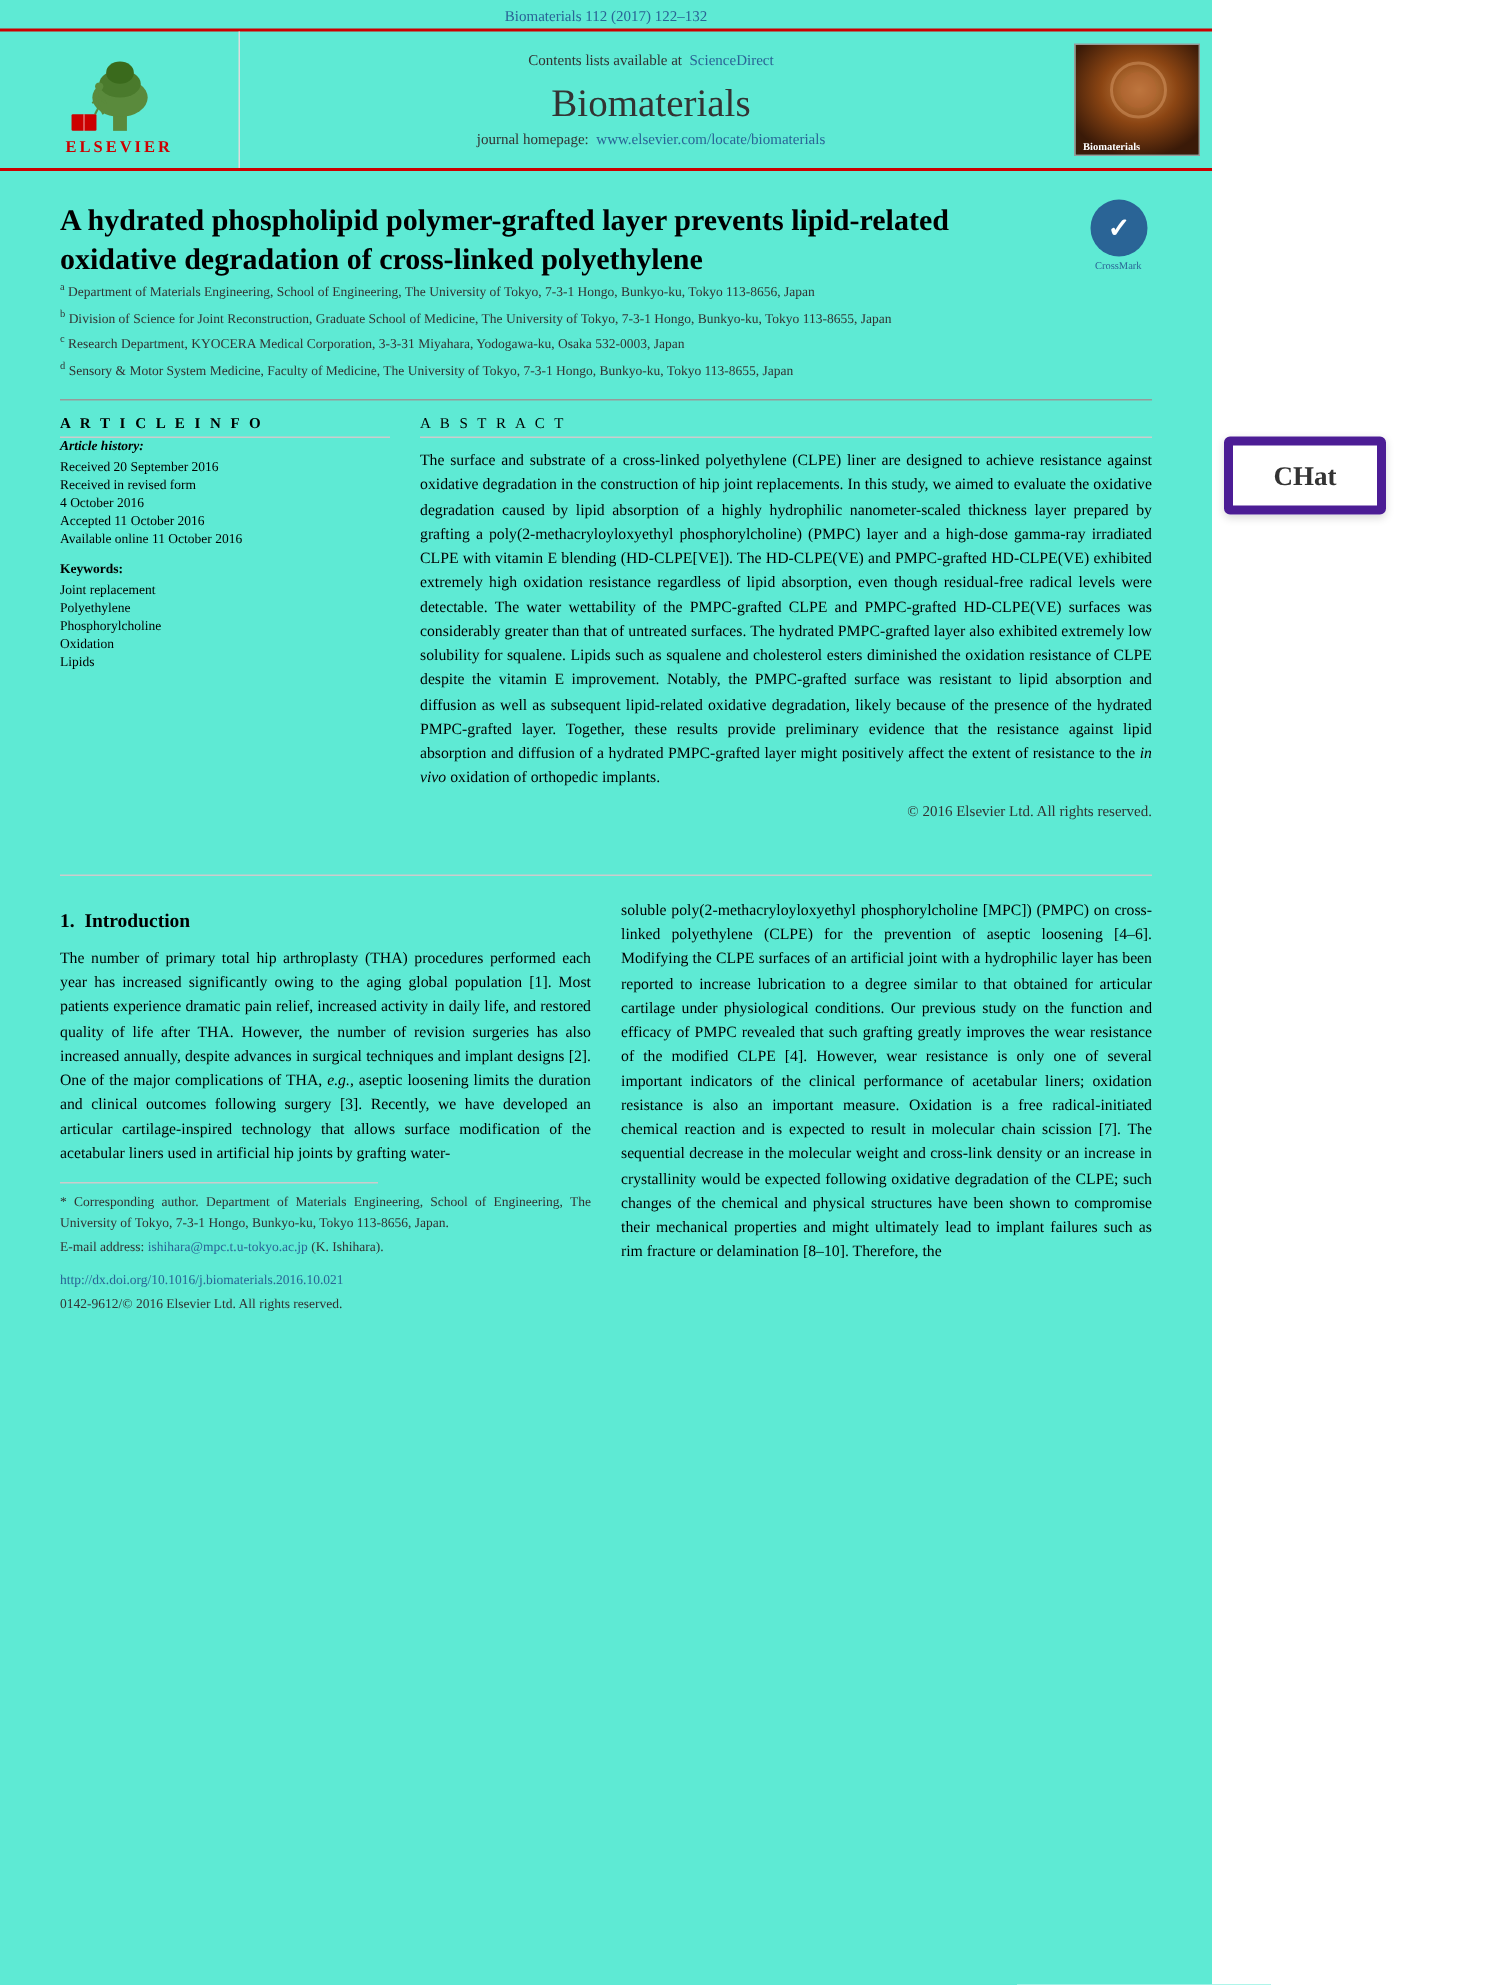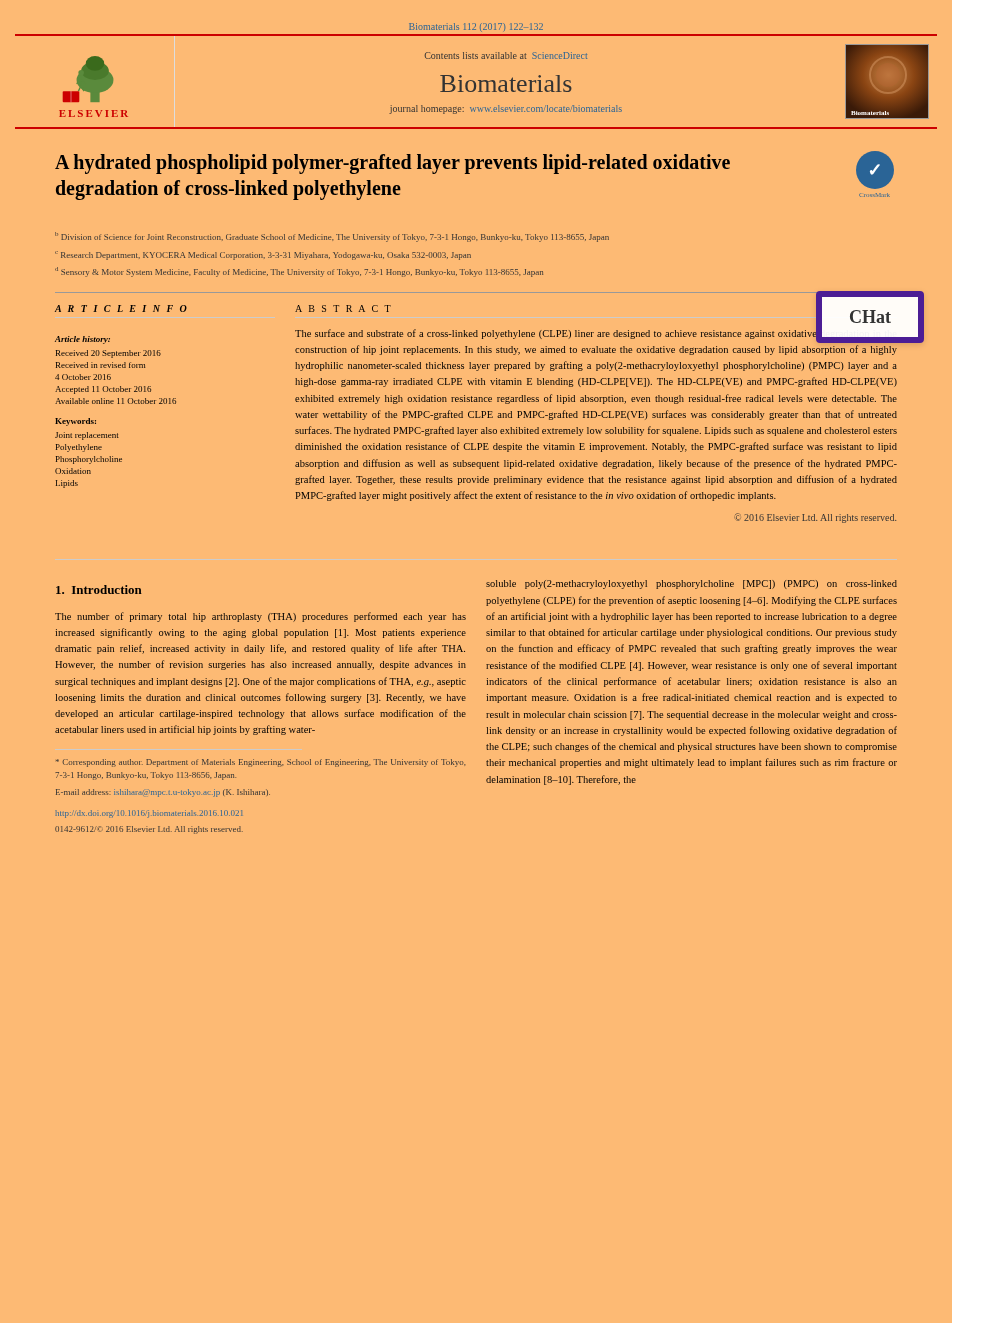--- a/index.html
+++ b/index.html
@@ -6,24 +6,24 @@
     body {
       background: #fff;
       font-family: 'Times New Roman', Times, serif;
       font-size: 11px;
       color: #000;
       width: 992px;
       min-height: 1323px;
     }
 
     .page {
-      width: 952px;
+      width: 808px;
       min-height: 1323px;
-      background: #fdba74;
-      padding: 15px;
+      background: #5eead4;
+      padding: 0;
       position: relative;
     }
 
     
     .journal-info-bar {
       text-align: center;
       padding: 6px 0 2px 0;
       font-size: 10px;
       color: #2a6496;
     }
@@ -124,22 +124,22 @@
     }
 
     
     .article-content {
       padding: 20px 40px 20px 40px;
     }
 
     
     .article-title-section {
       display: flex;
-      align-items: center;
-      margin-bottom: 28px;
+      align-items: flex-start;
+      margin-bottom: 0;
     }
 
     .article-title {
       font-size: 20px;
       font-weight: bold;
       color: #000;
       line-height: 1.3;
       flex: 1;
       font-family: 'Times New Roman', Times, serif;
     }
@@ -221,24 +221,23 @@
     .article-info-col {
       width: 220px;
       min-width: 220px;
     }
 
     .article-info-title {
       font-size: 10px;
       font-weight: bold;
       letter-spacing: 2px;
       text-transform: uppercase;
-      margin-bottom: 16px;
+      margin-bottom: 0;
       border-bottom: 1px solid #ccc;
       padding-bottom: 3px;
-      font-style: italic;
     }
 
     .article-history-title {
       font-size: 9px;
       font-weight: bold;
       font-style: italic;
       margin-bottom: 4px;
     }
 
     .history-item {
@@ -445,20 +444,21 @@
               <text x="19" y="25" text-anchor="middle" font-size="18" font-weight="bold" fill="white">✓</text>
             </svg>
           </div>
           <div class="crossmark-label">CrossMark</div>
         </div>
       </div>
     </div>
 
 
     <div class="affiliations">
+      <div class="affil-line"><sup class="affil-sup">a</sup> Department of Materials Engineering, School of Engineering, The University of Tokyo, 7-3-1 Hongo, Bunkyo-ku, Tokyo 113-8656, Japan</div>
       <div class="affil-line"><sup class="affil-sup">b</sup> Division of Science for Joint Reconstruction, Graduate School of Medicine, The University of Tokyo, 7-3-1 Hongo, Bunkyo-ku, Tokyo 113-8655, Japan</div>
       <div class="affil-line"><sup class="affil-sup">c</sup> Research Department, KYOCERA Medical Corporation, 3-3-31 Miyahara, Yodogawa-ku, Osaka 532-0003, Japan</div>
       <div class="affil-line"><sup class="affil-sup">d</sup> Sensory &amp; Motor System Medicine, Faculty of Medicine, The University of Tokyo, 7-3-1 Hongo, Bunkyo-ku, Tokyo 113-8655, Japan</div>
     </div>
 
     <hr class="section-divider">
 
     <div class="two-col-section">
 
       <div class="article-info-col">

